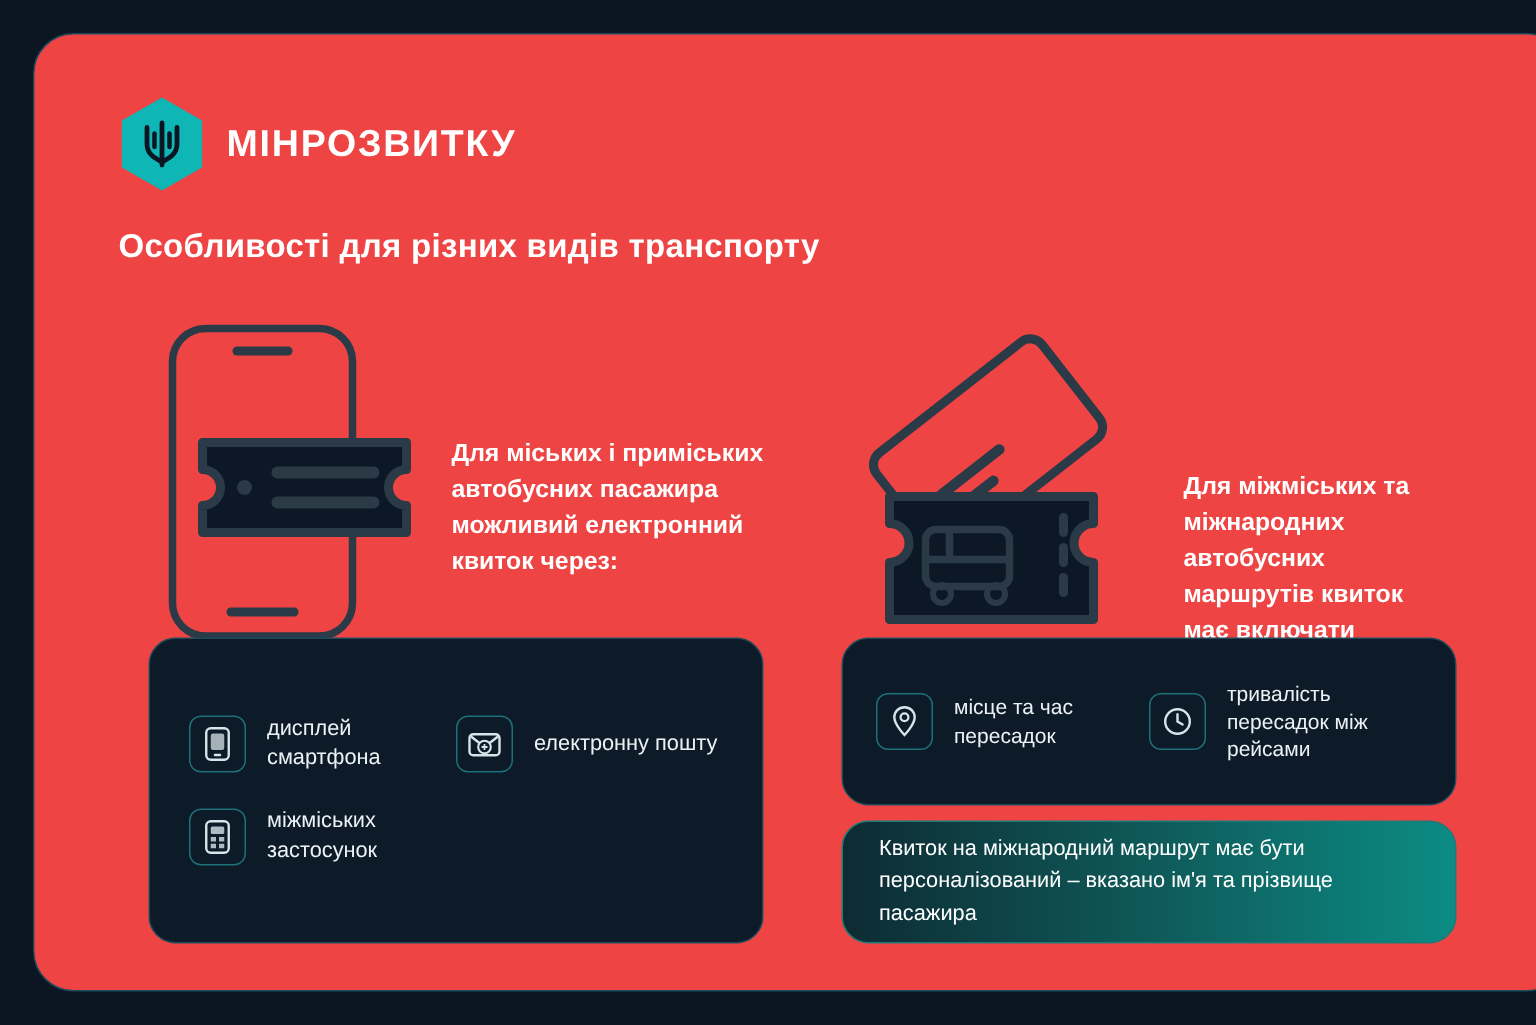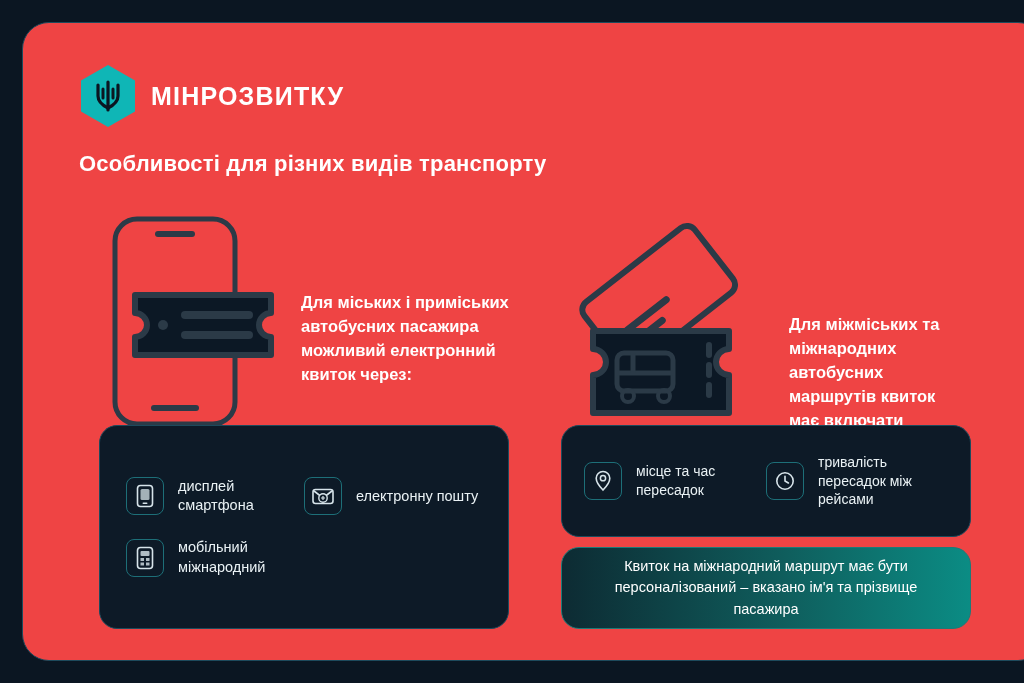--- a/index.html
+++ b/index.html
@@ -119,21 +119,21 @@
   .panel-note {
     left: 538px;
     top: 524px;
     width: 410px;
     height: 82px;
     border: 1px solid #1d7a78;
     background: linear-gradient(90deg, #0d2b33 0%, #0f5e5d 55%, #0b8c84 100%);
     display: flex;
     align-items: center;
     justify-content: center;
-    text-align: center;
+    text-align: left;
   }
   .note-text {
     font-size: 14.5px;
     line-height: 1.45;
     color: #ffffff;
     padding: 0 24px;
   }
 
   .feature-grid {
     position: absolute;
@@ -266,21 +266,21 @@
           <span class="feature-icon">
             <svg width="20" height="24" viewBox="0 0 20 24" aria-hidden="true">
               <rect x="2.5" y="1.5" width="15" height="21" rx="3" fill="none" stroke="currentColor" stroke-width="1.6"></rect>
               <rect x="5.5" y="5" width="9" height="5" rx="1" fill="currentColor" opacity="0.8"></rect>
               <rect x="5.5" y="12" width="3.5" height="3" fill="currentColor" opacity="0.8"></rect>
               <rect x="11" y="12" width="3.5" height="3" fill="currentColor" opacity="0.8"></rect>
               <rect x="5.5" y="16.5" width="3.5" height="3" fill="currentColor" opacity="0.8"></rect>
               <rect x="11" y="16.5" width="3.5" height="3" fill="currentColor" opacity="0.8"></rect>
             </svg>
           </span>
-          <span class="feature-label">мобільний міжнародний</span>
+          <span class="feature-label">міжміських застосунок</span>
         </div>
 
       </div>
     </div>
 
     <div class="panel panel-right">
       <div class="feature-grid feature-grid-right">
 
         <div class="feature">
           <span class="feature-icon">

